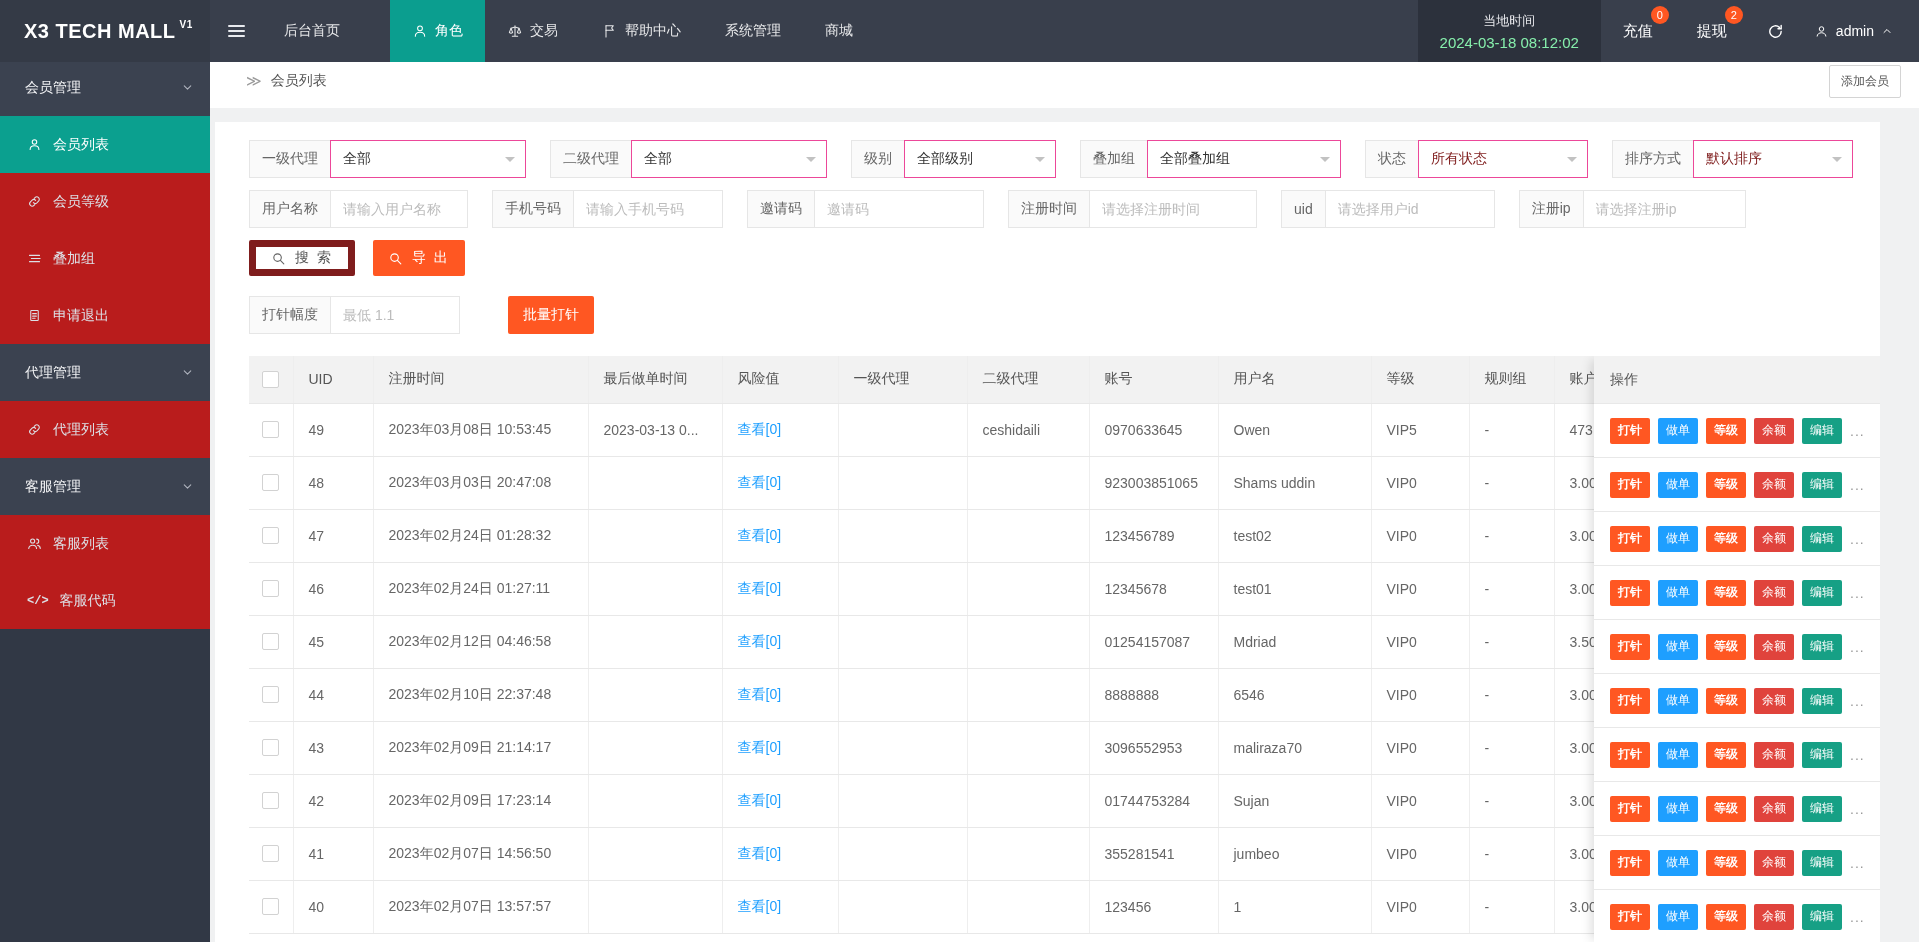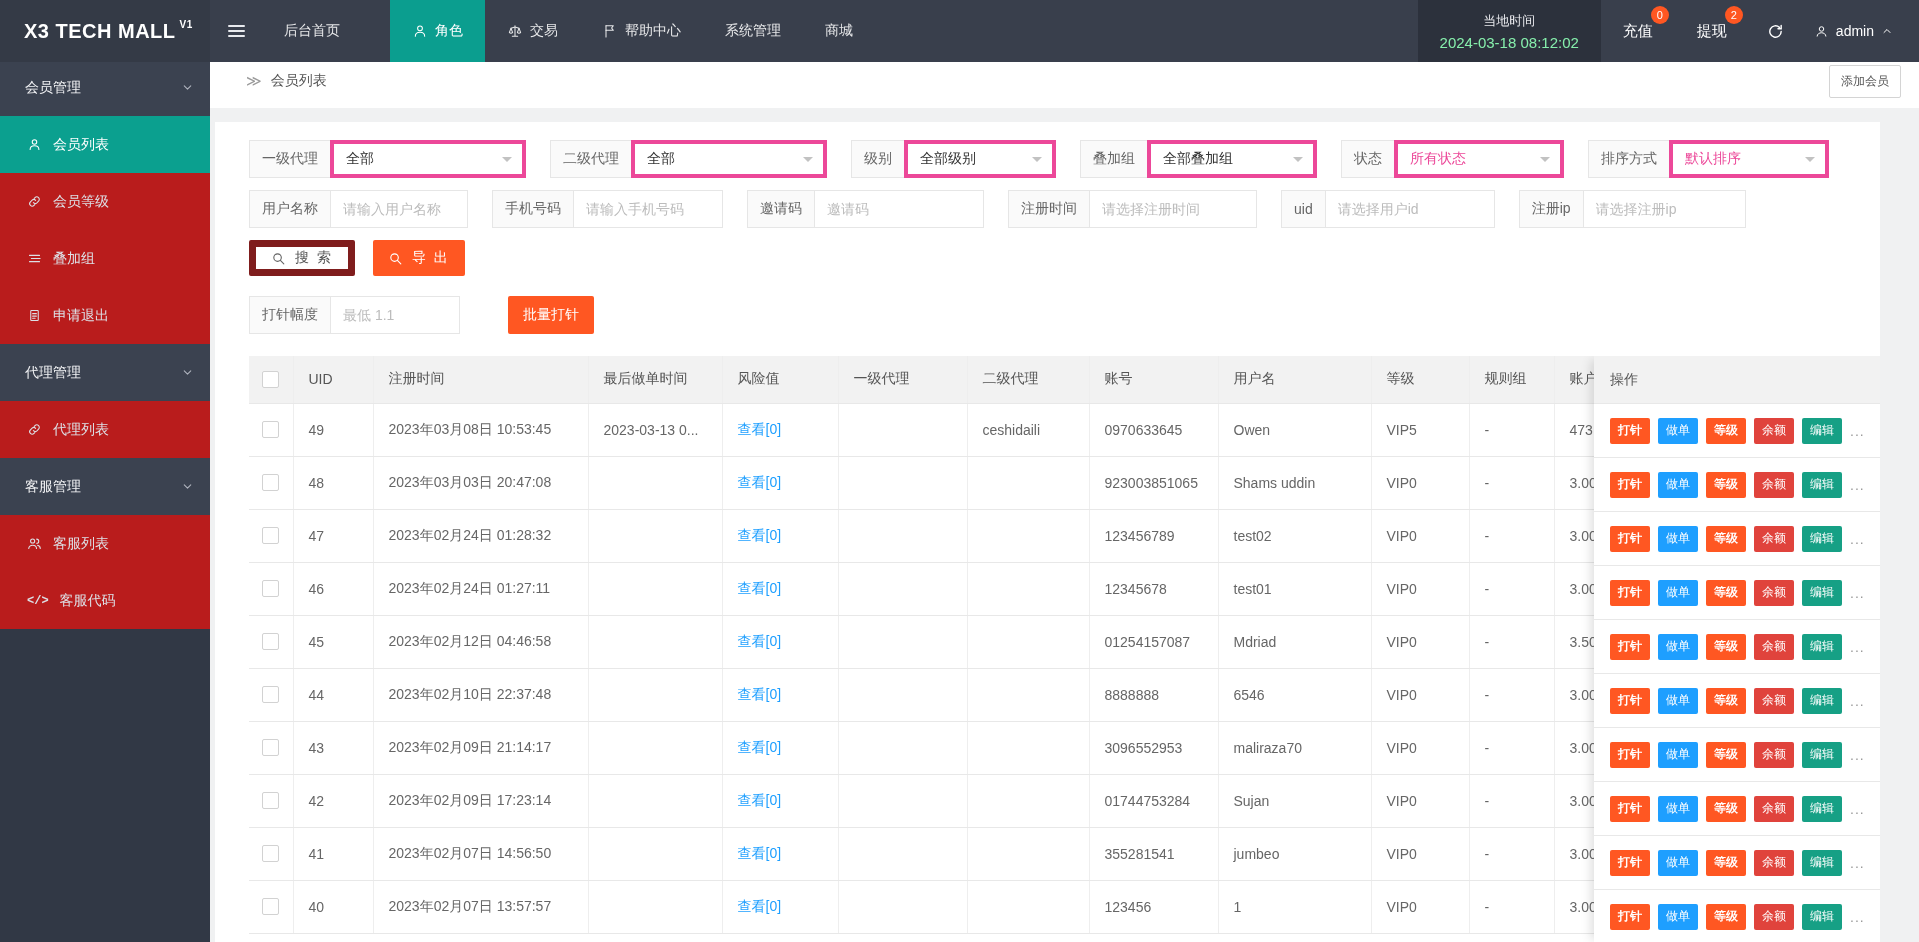--- a/index.html
+++ b/index.html
@@ -44,22 +44,22 @@
   .bc-left { display:flex; align-items:center; gap:9px; font-size:14px; color:#555; }
   .bc-arrows { color:#9a9a9a; font-size:15px; }
   .add-btn { background:#fff; border:1px solid #d4d4d4; border-radius:2px; font-size:12px; color:#555; padding:7px 11px; cursor:pointer; font-family:inherit; }
 
   .card { position:absolute; left:5px; right:39px; top:68px; bottom:0; background:#fff; padding:18px 0 0 34px; }
 
   
   .frow { display:flex; gap:24px; margin-bottom:12px; }
   .fgroup { display:flex; align-items:stretch; height:38px; }
   .flabel { display:flex; align-items:center; padding:0 12px; background:#fafafa; border:1px solid #e6e6e6; border-right:none; font-size:14px; color:#666; white-space:nowrap; }
-  .fselect { position:relative; display:flex; align-items:center; border:4px solid #ec4899; background:#fff; padding:0 28px 0 12px; font-size:14px; color:#333; cursor:pointer; }
-  .fselect.muted { color:#ec4899; }
+  .fselect { position:relative; display:flex; align-items:center; border:1px solid #ec4899; background:#fff; padding:0 28px 0 12px; font-size:14px; color:#333; cursor:pointer; }
+  .fselect.muted { color:#7f1d1d; }
   .caret { position:absolute; right:10px; top:50%; margin-top:-2px; width:0; height:0; border:5px solid transparent; border-top-color:#c2c2c2; }
   .finput { border:1px solid #e6e6e6; height:38px; padding:0 12px; font-size:14px; color:#333; font-family:inherit; outline:none; }
   .finput::placeholder { color:#bcbcbc; }
 
   .btn-row { display:flex; align-items:center; margin-top:6px; }
   .search-btn { display:inline-flex; align-items:center; gap:9px; height:36px; padding:0 15px; background:#fff; border:7px solid #7f1d1d; border-radius:2px; font-size:14px; color:#555; cursor:pointer; font-family:inherit; letter-spacing:2px; }
   .search-btn svg { width:15px; height:15px; stroke:#666; fill:none; stroke-width:1.8; stroke-linecap:round; }
   .export-btn { display:inline-flex; align-items:center; gap:9px; height:36px; padding:0 15px; background:#ff5722; border:none; border-radius:2px; font-size:14px; color:#fff; cursor:pointer; font-family:inherit; letter-spacing:2px; margin-left:18px; }
   .export-btn svg { width:15px; height:15px; stroke:#fff; fill:none; stroke-width:1.8; stroke-linecap:round; }
 
@@ -258,21 +258,21 @@
       </div>
       <div class="fgroup">
         <span class="flabel">级别</span>
         <div class="fselect" style="width:152px">
           <span>全部级别</span>
           <span class="caret"></span>
         </div>
       </div>
       <div class="fgroup">
         <span class="flabel">叠加组</span>
-        <div class="fselect" style="width:170px">
+        <div class="fselect" style="width:194px">
           <span>全部叠加组</span>
           <span class="caret"></span>
         </div>
       </div>
       <div class="fgroup">
         <span class="flabel">状态</span>
         <div class="fselect muted" style="width:170px">
           <span>所有状态</span>
           <span class="caret"></span>
         </div>

